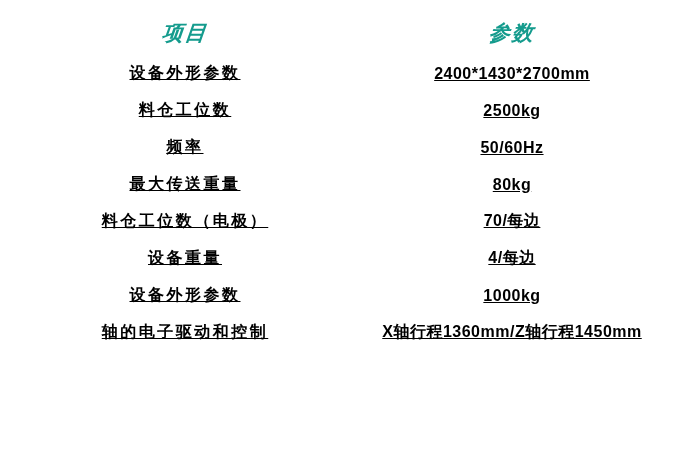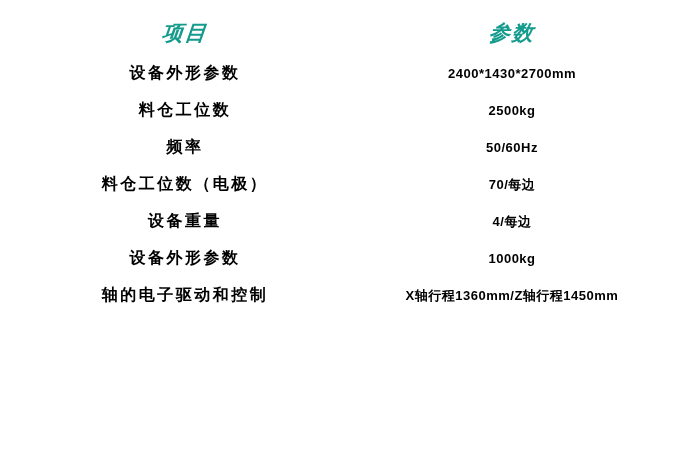--- a/index.html
+++ b/index.html
@@ -23,20 +23,21 @@
   .rows {
     position: absolute;
     top: 55px;
     left: 0;
     right: 0;
   }
   .row {
     height: 37px;
     display: flex;
     align-items: center;
+    text-decoration: underline;
   }
   .cell-item {
     width: 370px;
     text-align: center;
   }
   .cell-value {
     flex: 1;
     text-align: center;
     padding-right: 26px;
   }
@@ -49,21 +50,21 @@
     display: inline-block;
     transform: skewX(-6deg);
   }
   .item-text {
     font-size: 16px;
     font-weight: 700;
     color: #000000;
     letter-spacing: 2.5px;
   }
   .value-text {
-    font-size: 13px;
+    font-size: 16px;
     font-weight: 700;
     color: #000000;
     letter-spacing: 0.5px;
   }
 </style>
 </head>
 <body>
 
 <div class="page">
 
@@ -88,20 +89,24 @@
       <div class="cell-item item-text">料仓工位数</div>
       <div class="cell-value value-text">2500kg</div>
     </div>
 
 
     <div class="row">
       <div class="cell-item item-text">频率</div>
       <div class="cell-value value-text">50/60Hz</div>
     </div>
 
+    <div class="row">
+      <div class="cell-item item-text">最大传送重量</div>
+      <div class="cell-value value-text">80kg</div>
+    </div>
 
     <div class="row">
       <div class="cell-item item-text">料仓工位数（电极）</div>
       <div class="cell-value value-text">70/每边</div>
     </div>
 
     <div class="row">
       <div class="cell-item item-text">设备重量</div>
       <div class="cell-value value-text">4/每边</div>
     </div>

